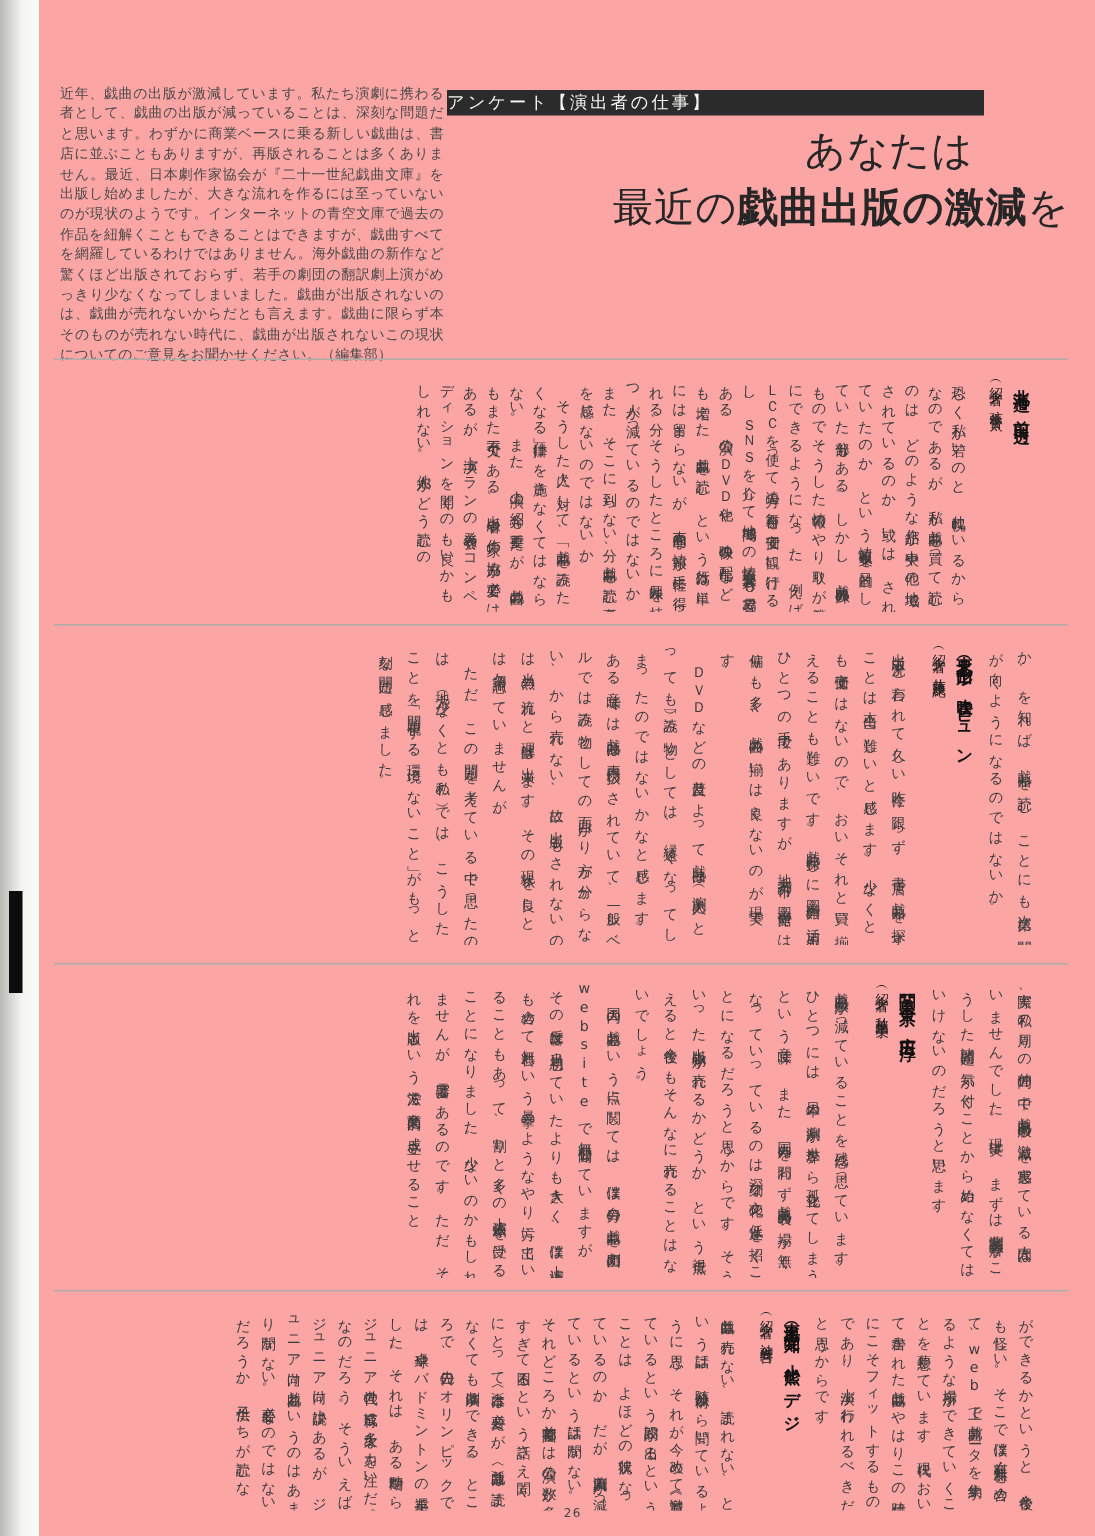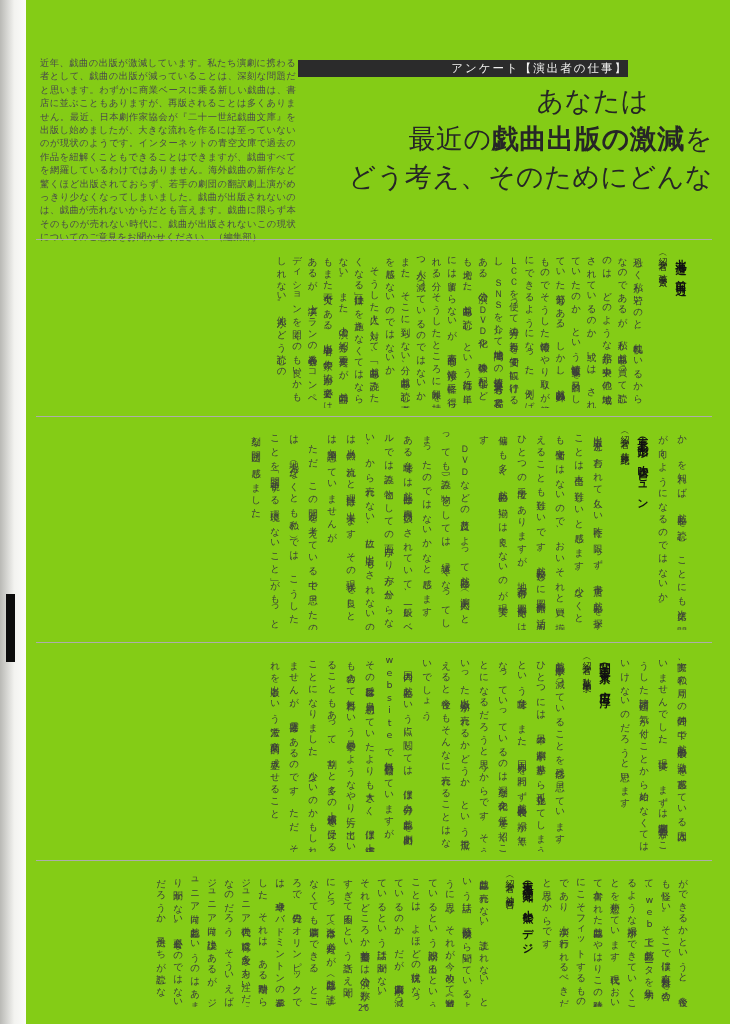--- a/index.html
+++ b/index.html
@@ -1,28 +1,28 @@
 <!DOCTYPE html>
 <html><head>
 <meta charset="utf-8">
 <style>
   html,body{margin:0;padding:0;background:#d8d8d4;}
-  .page{position:relative;width:730px;height:1024px;background:#84cc16;overflow:hidden;
+  .page{position:relative;width:730px;height:1024px;background:#fca5a5;overflow:hidden;
         font-family:"DejaVu Sans","Liberation Sans",sans-serif;color:#3b3b3b;}
   .page::before{content:"";position:absolute;left:0;top:0;width:26px;height:100%;
         background:linear-gradient(90deg,#b9b9b5,#f3f3f0 55%,#fcfcfa);}
   .left-bar{position:absolute;left:6px;top:594px;width:9px;height:68px;background:#0c0c0c;}
 
   
   .intro{position:absolute;left:40px;top:56px;width:256px;height:178px;
          font-size:9.3px;line-height:13.4px;text-align:justify;color:#4a4a4a;letter-spacing:.2px;}
 
   
-  .masthead{position:absolute;left:298px;top:60px;width:330px;height:17px;background:#2b2b2b;
-            color:#f5f5f3;font-size:11.5px;line-height:17px;text-align:right;letter-spacing:2px;}
+  .masthead{position:absolute;left:298px;top:60px;width:358px;height:17px;background:#2b2b2b;
+            color:#f5f5f3;font-size:11.5px;line-height:17px;text-align:left;letter-spacing:2px;}
 
   
   .title{position:absolute;left:290px;top:82px;width:423px;text-align:right;
          color:#262626;font-size:27px;line-height:38px;font-weight:500;letter-spacing:.5px;}
   .title .title-line{white-space:nowrap;text-align:right;}
   .title .title-line:nth-child(1){padding-right:64px;}
   .title .title-line:nth-child(4){padding-right:32px;}
   .title .tb{font-weight:800;margin-top:28px;}
 
   
@@ -36,39 +36,38 @@
   .band .indent{text-indent:1em;}
   .band1{top:250px;height:158px;font-size:9.5px;letter-spacing:1.2px;line-height:15.5px;}
   .band2{top:428px;height:202px;font-size:9.5px;letter-spacing:2.2px;line-height:19px;}
   .band3{top:654px;height:198px;font-size:9.5px;letter-spacing:1.5px;line-height:19px;}
   .band4{top:872px;height:135px;font-size:9.5px;letter-spacing:1px;line-height:17px;}
 
   .sec-head{margin-block-start:4px;margin-block-end:10px;}
   .sec-name{font-size:11px;font-weight:bold;color:#111;letter-spacing:2.5px;line-height:16px;}
   .sec-intro{font-size:9px;color:#222;letter-spacing:1.5px;line-height:14px;margin-block-start:2px;}
 
-  .page-num{position:absolute;left:340px;top:1004px;width:48px;text-align:center;
+  .page-num{position:absolute;left:340px;top:1004px;width:48px;text-align:right;
             font-size:8px;color:#444;letter-spacing:1px;}
 </style>
 </head>
 <body>
 
 <div class="page">
   <div class="left-bar"></div>
 
   <div class="intro">近年、戯曲の出版が激減しています。私たち演劇に携わる者として、戯曲の出版が減っていることは、深刻な問題だと思います。わずかに商業ベースに乗る新しい戯曲は、書店に並ぶこともありますが、再版されることは多くありません。最近、日本劇作家協会が『二十一世紀戯曲文庫』を出版し始めましたが、大きな流れを作るには至っていないのが現状のようです。インターネットの青空文庫で過去の作品を紐解くこともできることはできますが、戯曲すべてを網羅しているわけではありません。海外戯曲の新作など驚くほど出版されておらず、若手の劇団の翻訳劇上演がめっきり少なくなってしまいました。戯曲が出版されないのは、戯曲が売れないからだとも言えます。戯曲に限らず本そのものが売れない時代に、戯曲が出版されないこの現状についてのご意見をお聞かせください。（編集部）</div>
 
   <div class="masthead">
     <span>アンケート【演出者の仕事】</span>
   </div>
 
   <div class="title" id="title">
       <div class="title-line"><span>あなたは</span></div>
       <div class="title-line"><span>最近の</span><span class="tb">戯曲出版の激減</span><span>を</span></div>
-      <div class="title-line"><span>どう考え、そのためにどんな</span></div>
     </div>
 
   <div class="rule r1"></div>
   <div class="rule r2"></div>
   <div class="rule r3"></div>
   <div class="rule r4"></div>
 
   <div id="bands">
       <div class="band band1">
         <div class="sec-head">

